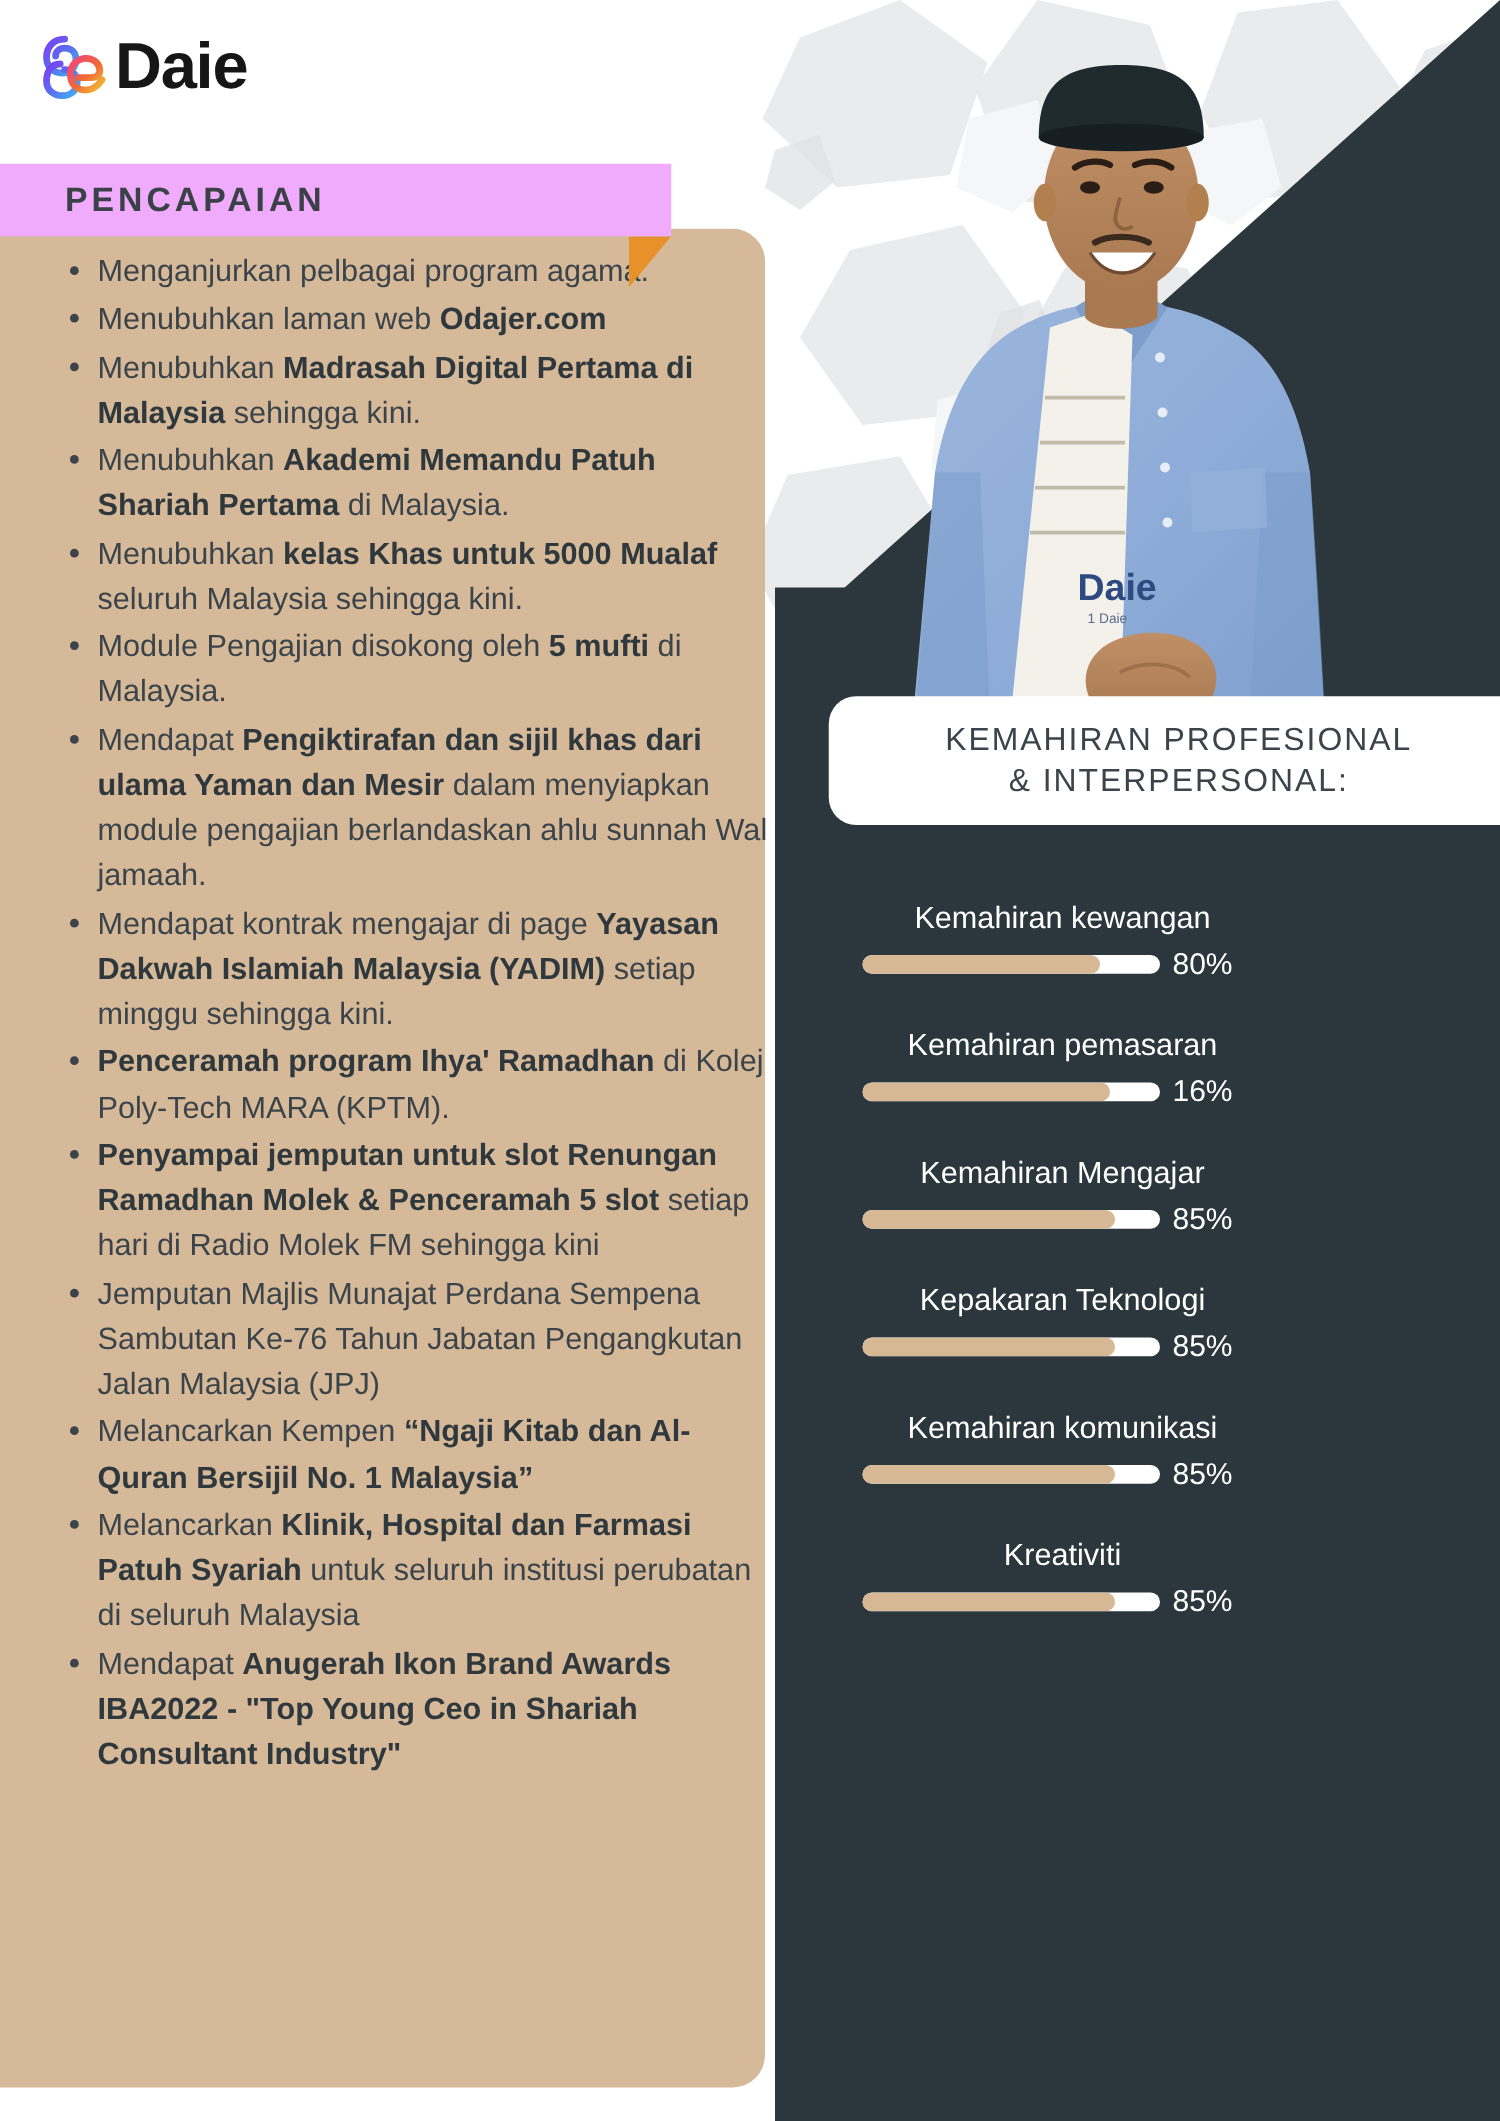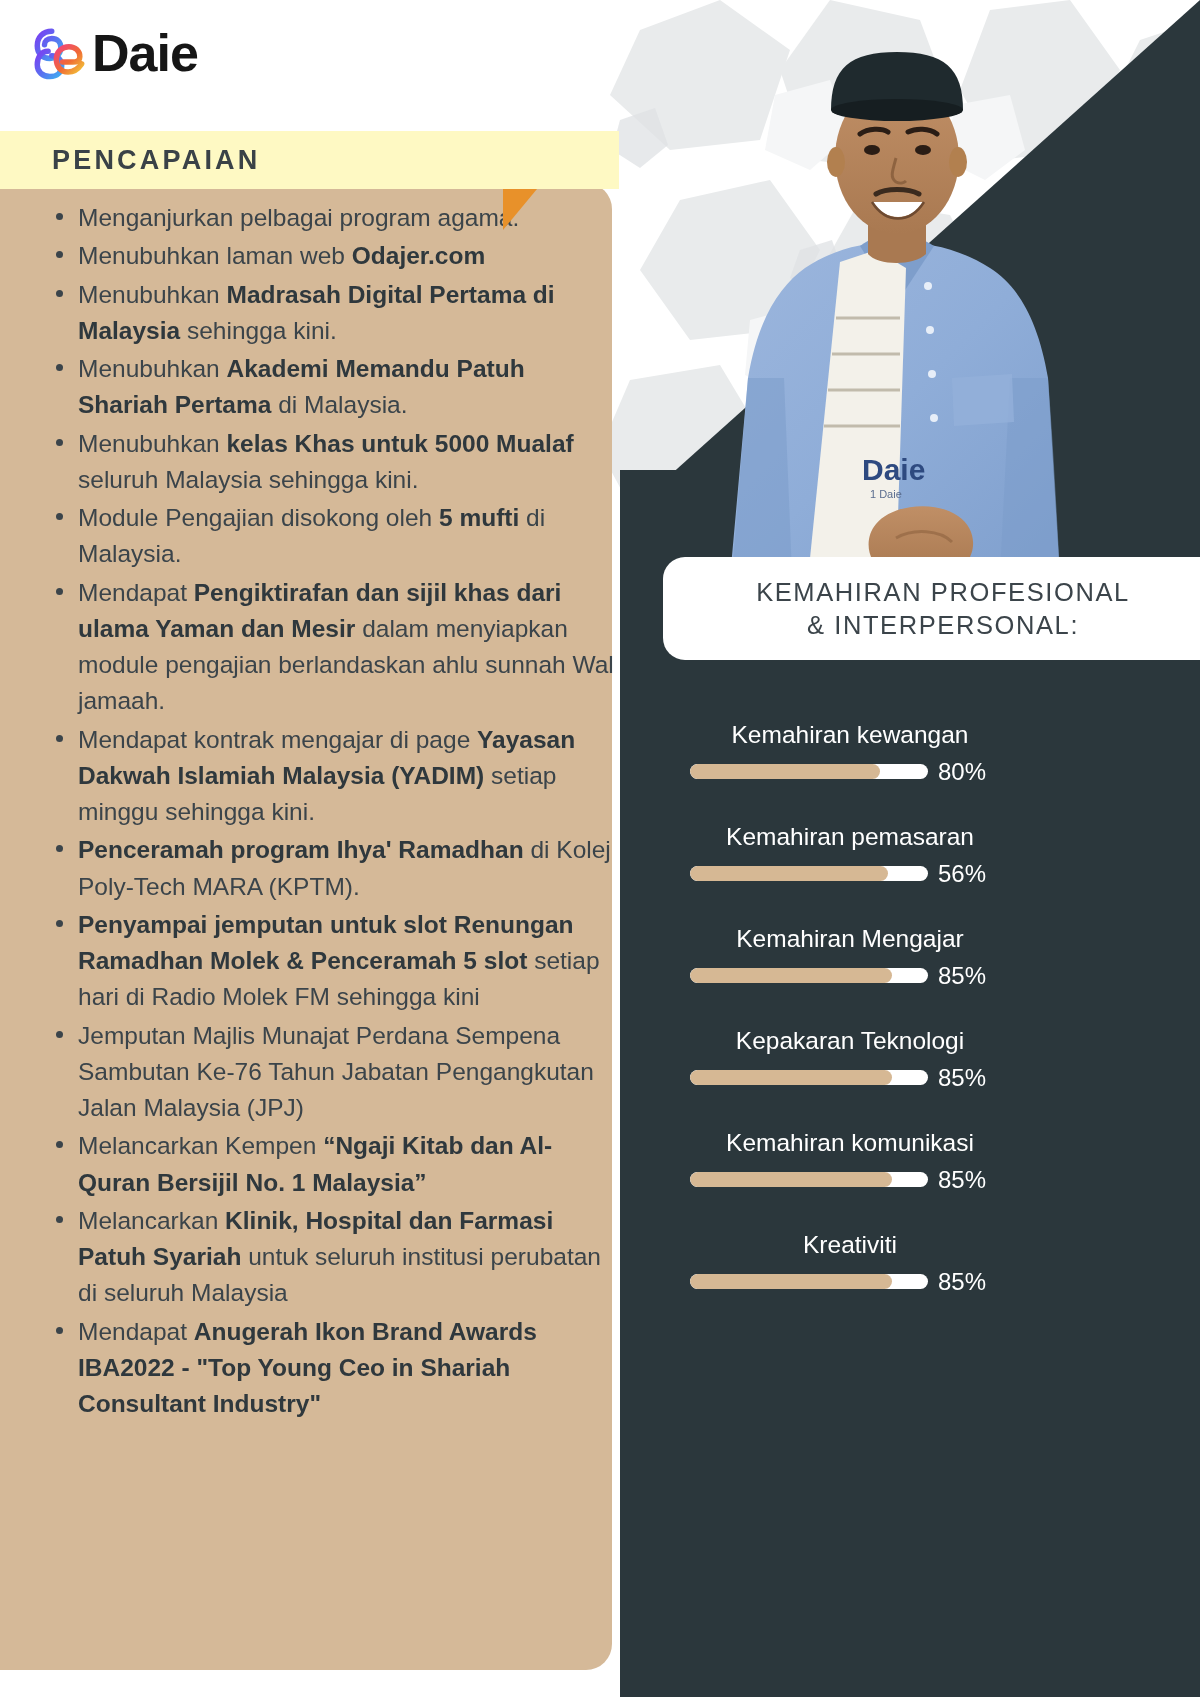--- a/index.html
+++ b/index.html
@@ -42,22 +42,22 @@
     display:flex;align-items:center;gap:4px;z-index:40;
   }
   .logo-mark{width:58px;height:58px;}
   .logo-word{
     font-size:52px;font-weight:700;color:#161616;letter-spacing:-1px;
     line-height:1;font-family:"Liberation Sans",sans-serif;
   }
 
   
   .banner{
-    position:absolute;left:0;top:131px;width:619px;height:58px;
-    background:#fef9c3;z-index:30;
+    position:absolute;left:0;top:131px;width:537px;height:58px;
+    background:#f0abfc;z-index:30;
     display:flex;align-items:center;
   }
   .banner-title{
     margin-left:52px;font-size:27px;letter-spacing:3.2px;
     color:#3a4247;font-weight:600;
   }
   .banner-fold{
     position:absolute;left:503px;top:189px;width:34px;height:41px;
     background:#e8912a;z-index:29;
     clip-path:polygon(0 0,100% 0,0 100%);
@@ -291,21 +291,21 @@
           </div>
           <div class="skill-pct">80%</div>
         </div>
       </div>
       <div class="skill">
         <div class="skill-label">Kemahiran pemasaran</div>
         <div class="skill-row">
           <div class="skill-track">
             <div class="skill-fill" style="width: 83%; background: rgb(214, 184, 148);"></div>
           </div>
-          <div class="skill-pct">56%</div>
+          <div class="skill-pct">16%</div>
         </div>
       </div>
       <div class="skill">
         <div class="skill-label">Kemahiran Mengajar</div>
         <div class="skill-row">
           <div class="skill-track">
             <div class="skill-fill" style="width: 85%; background: rgb(214, 184, 148);"></div>
           </div>
           <div class="skill-pct">85%</div>
         </div>

